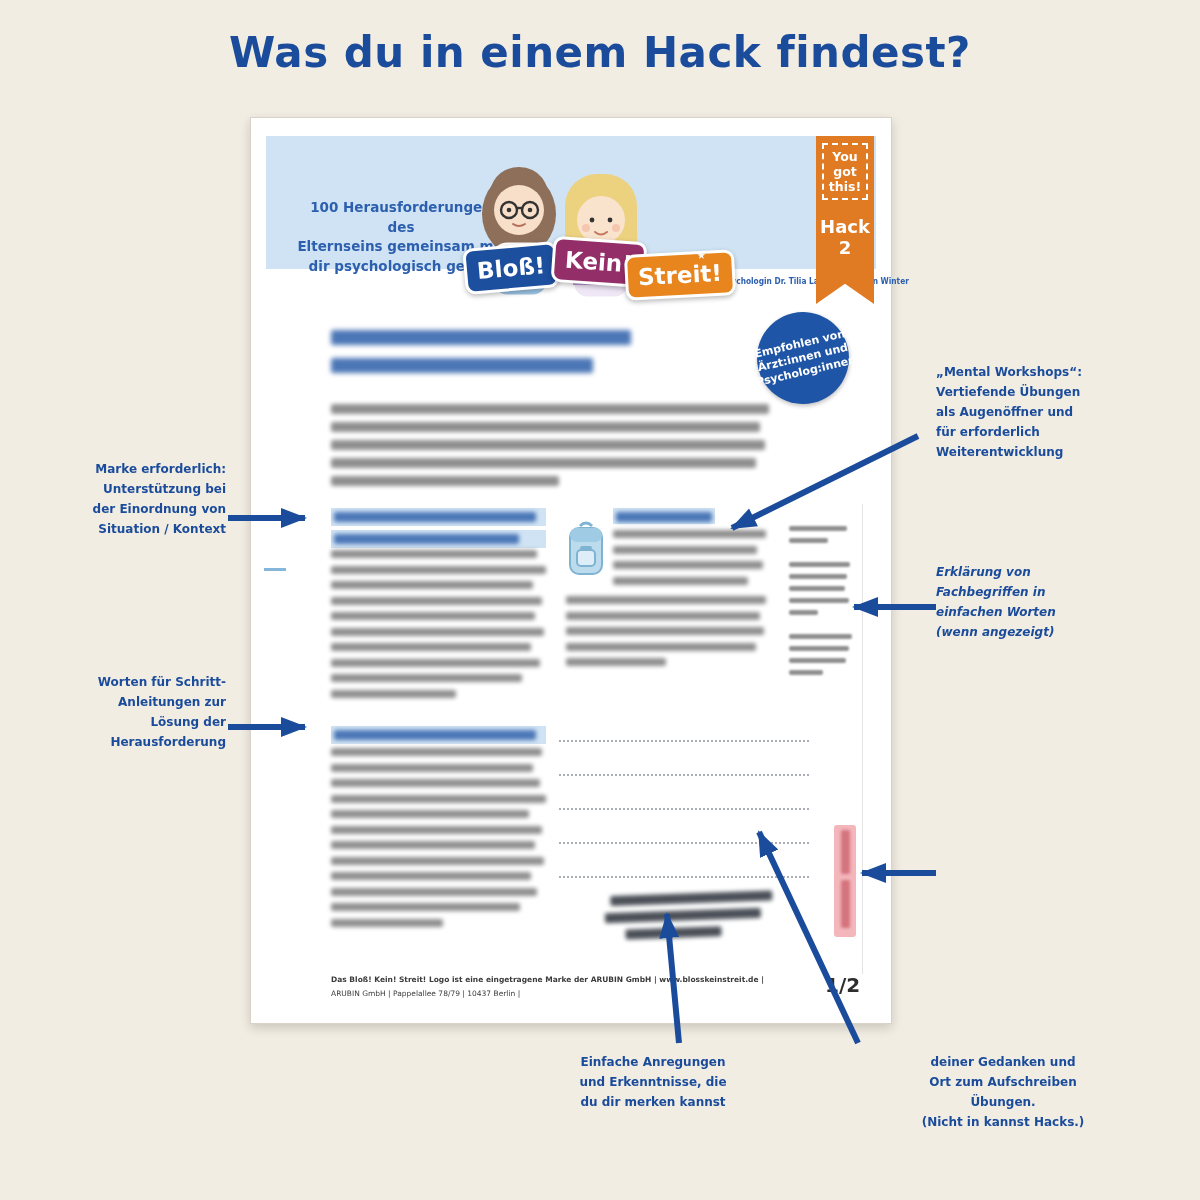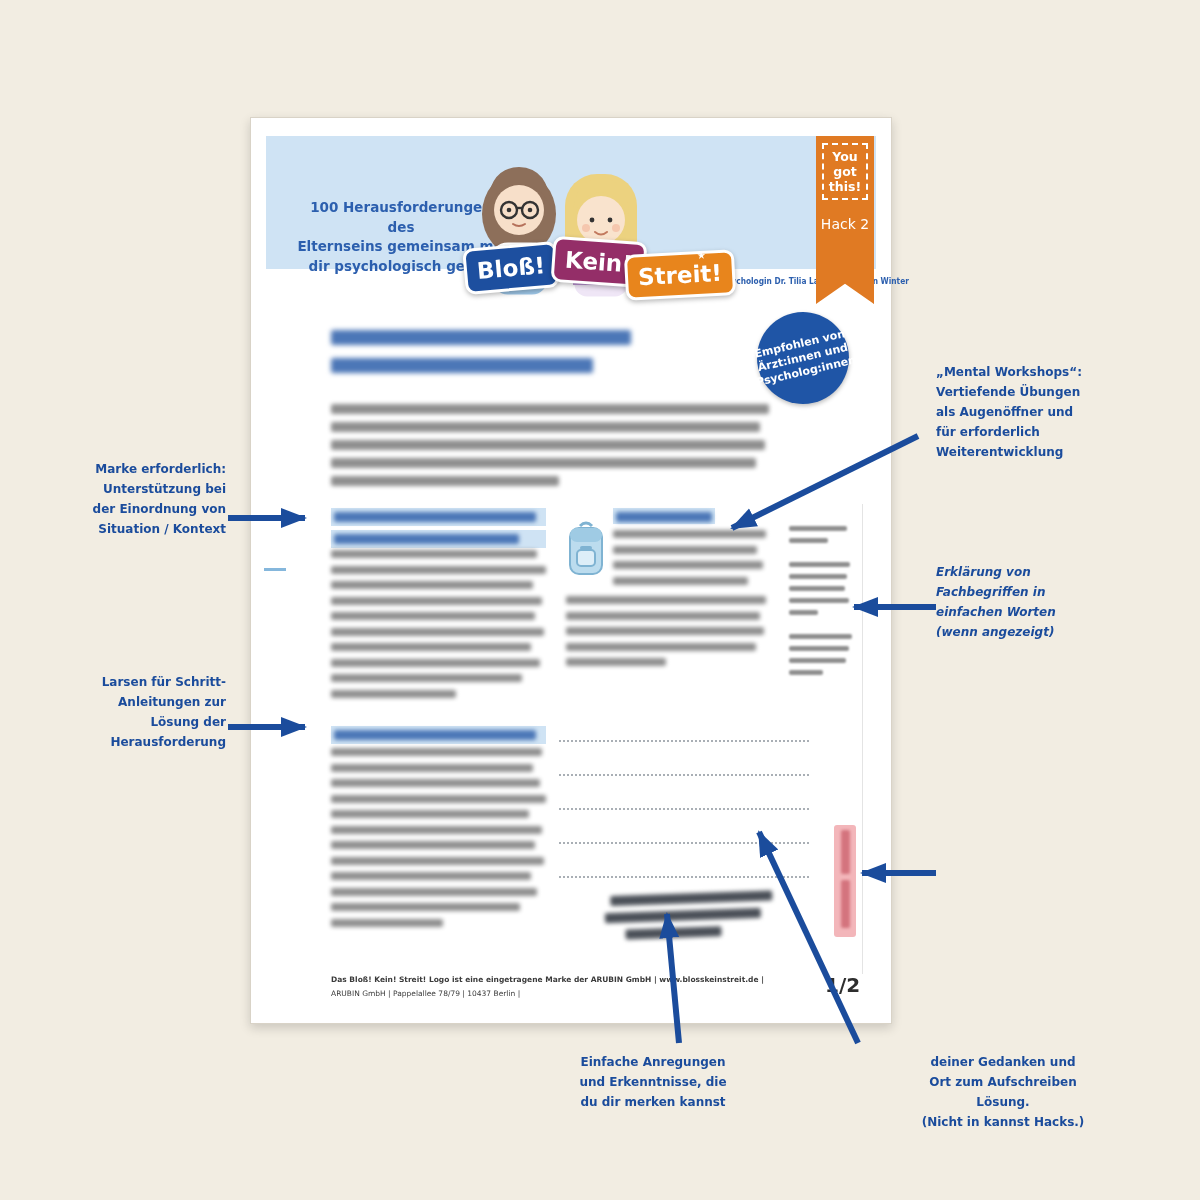--- a/index.html
+++ b/index.html
@@ -47,21 +47,21 @@
 
   .byline{position:absolute;left:432px;top:159px;width:210px;color:#2c5fae;
           font-size:8px;font-weight:bold;white-space:nowrap;transform:scaleX(.93);
           transform-origin:left;}
 
   .ribbon{position:absolute;left:565px;top:18px;width:58px;height:168px;background:#e07a23;
           z-index:4;box-shadow:2px 3px 5px rgba(0,0,0,.2);
           clip-path:polygon(0 0,100% 0,100% 100%,50% 88%,0 100%);}
   .ribbon-box{margin:7px 6px 0 6px;border:2px dashed #fff;padding:4px 2px;text-align:center;
           color:#fff;font-weight:bold;font-size:12.5px;line-height:1.2;}
-  .ribbon-hack{margin-top:16px;text-align:center;color:#fff;font-weight:normal;font-size:14px;}
+  .ribbon-hack{margin-top:16px;text-align:center;color:#fff;font-weight:bold;font-size:18px;}
 
   .stamp{position:absolute;left:506px;top:194px;width:92px;height:92px;border-radius:50%;
          background:#1f55a6;color:#fff;display:flex;align-items:center;justify-content:center;
          text-align:center;font-weight:bold;font-size:11px;line-height:1.3;
          transform:rotate(-13deg);box-shadow:0 2px 4px rgba(0,0,0,.25);z-index:2;}
 
   
   .qblock{position:absolute;left:80px;top:212px;filter:blur(2.6px);}
   .qline{background:#4c77b7;height:15px;border-radius:2px;margin-bottom:13px;}
   .q1{width:300px;} .q2{width:262px;}
@@ -105,29 +105,30 @@
 
   .foot{position:absolute;left:80px;top:855px;width:460px;color:#3a3a3a;font-size:7.5px;line-height:1.85;}
   .foot .f1{font-weight:bold;}
   .pagenum{position:absolute;left:574px;top:855px;font-size:20px;font-weight:bold;color:#2e2e2e;}
 </style>
 </head>
 <body>
 
 <div class="canvas">
 
+  <h1 class="title">Was du in einem Hack findest?</h1>
 
   <div class="ann ann-right ann-context">
     <div>Marke erforderlich:</div>
     <div>Unterstützung bei</div>
     <div>der Einordnung von</div>
     <div>Situation / Kontext</div>
   </div>
   <div class="ann ann-right ann-steps">
-    <div>Larsen für Schritt-</div>
+    <div>Worten für Schritt-</div>
     <div>Anleitungen zur</div>
     <div>Lösung der</div>
     <div>Herausforderung</div>
   </div>
   <div class="ann ann-workshops">
     <div>„Mental Workshops“:</div>
     <div>Vertiefende Übungen</div>
     <div>als Augenöffner und</div>
     <div>für erforderlich</div>
     <div>Weiterentwicklung</div>
@@ -139,21 +140,21 @@
     <div>(wenn angezeigt)</div>
   </div>
   <div class="ann ann-center ann-suggestions">
     <div>Einfache Anregungen</div>
     <div>und Erkenntnisse, die</div>
     <div>du dir merken kannst</div>
   </div>
   <div class="ann ann-center ann-notes">
     <div>deiner Gedanken und</div>
     <div>Ort zum Aufschreiben</div>
-    <div>Lösung.</div>
+    <div>Übungen.</div>
     <div>(Nicht in kannst Hacks.)</div>
   </div>
 
   <div class="doc">
 
     <div class="doc-header">
       <div class="series">
         <div>100 Herausforderungen des</div>
         <div>Elternseins gemeinsam mit</div>
         <div>dir psychologisch gelöst</div>

